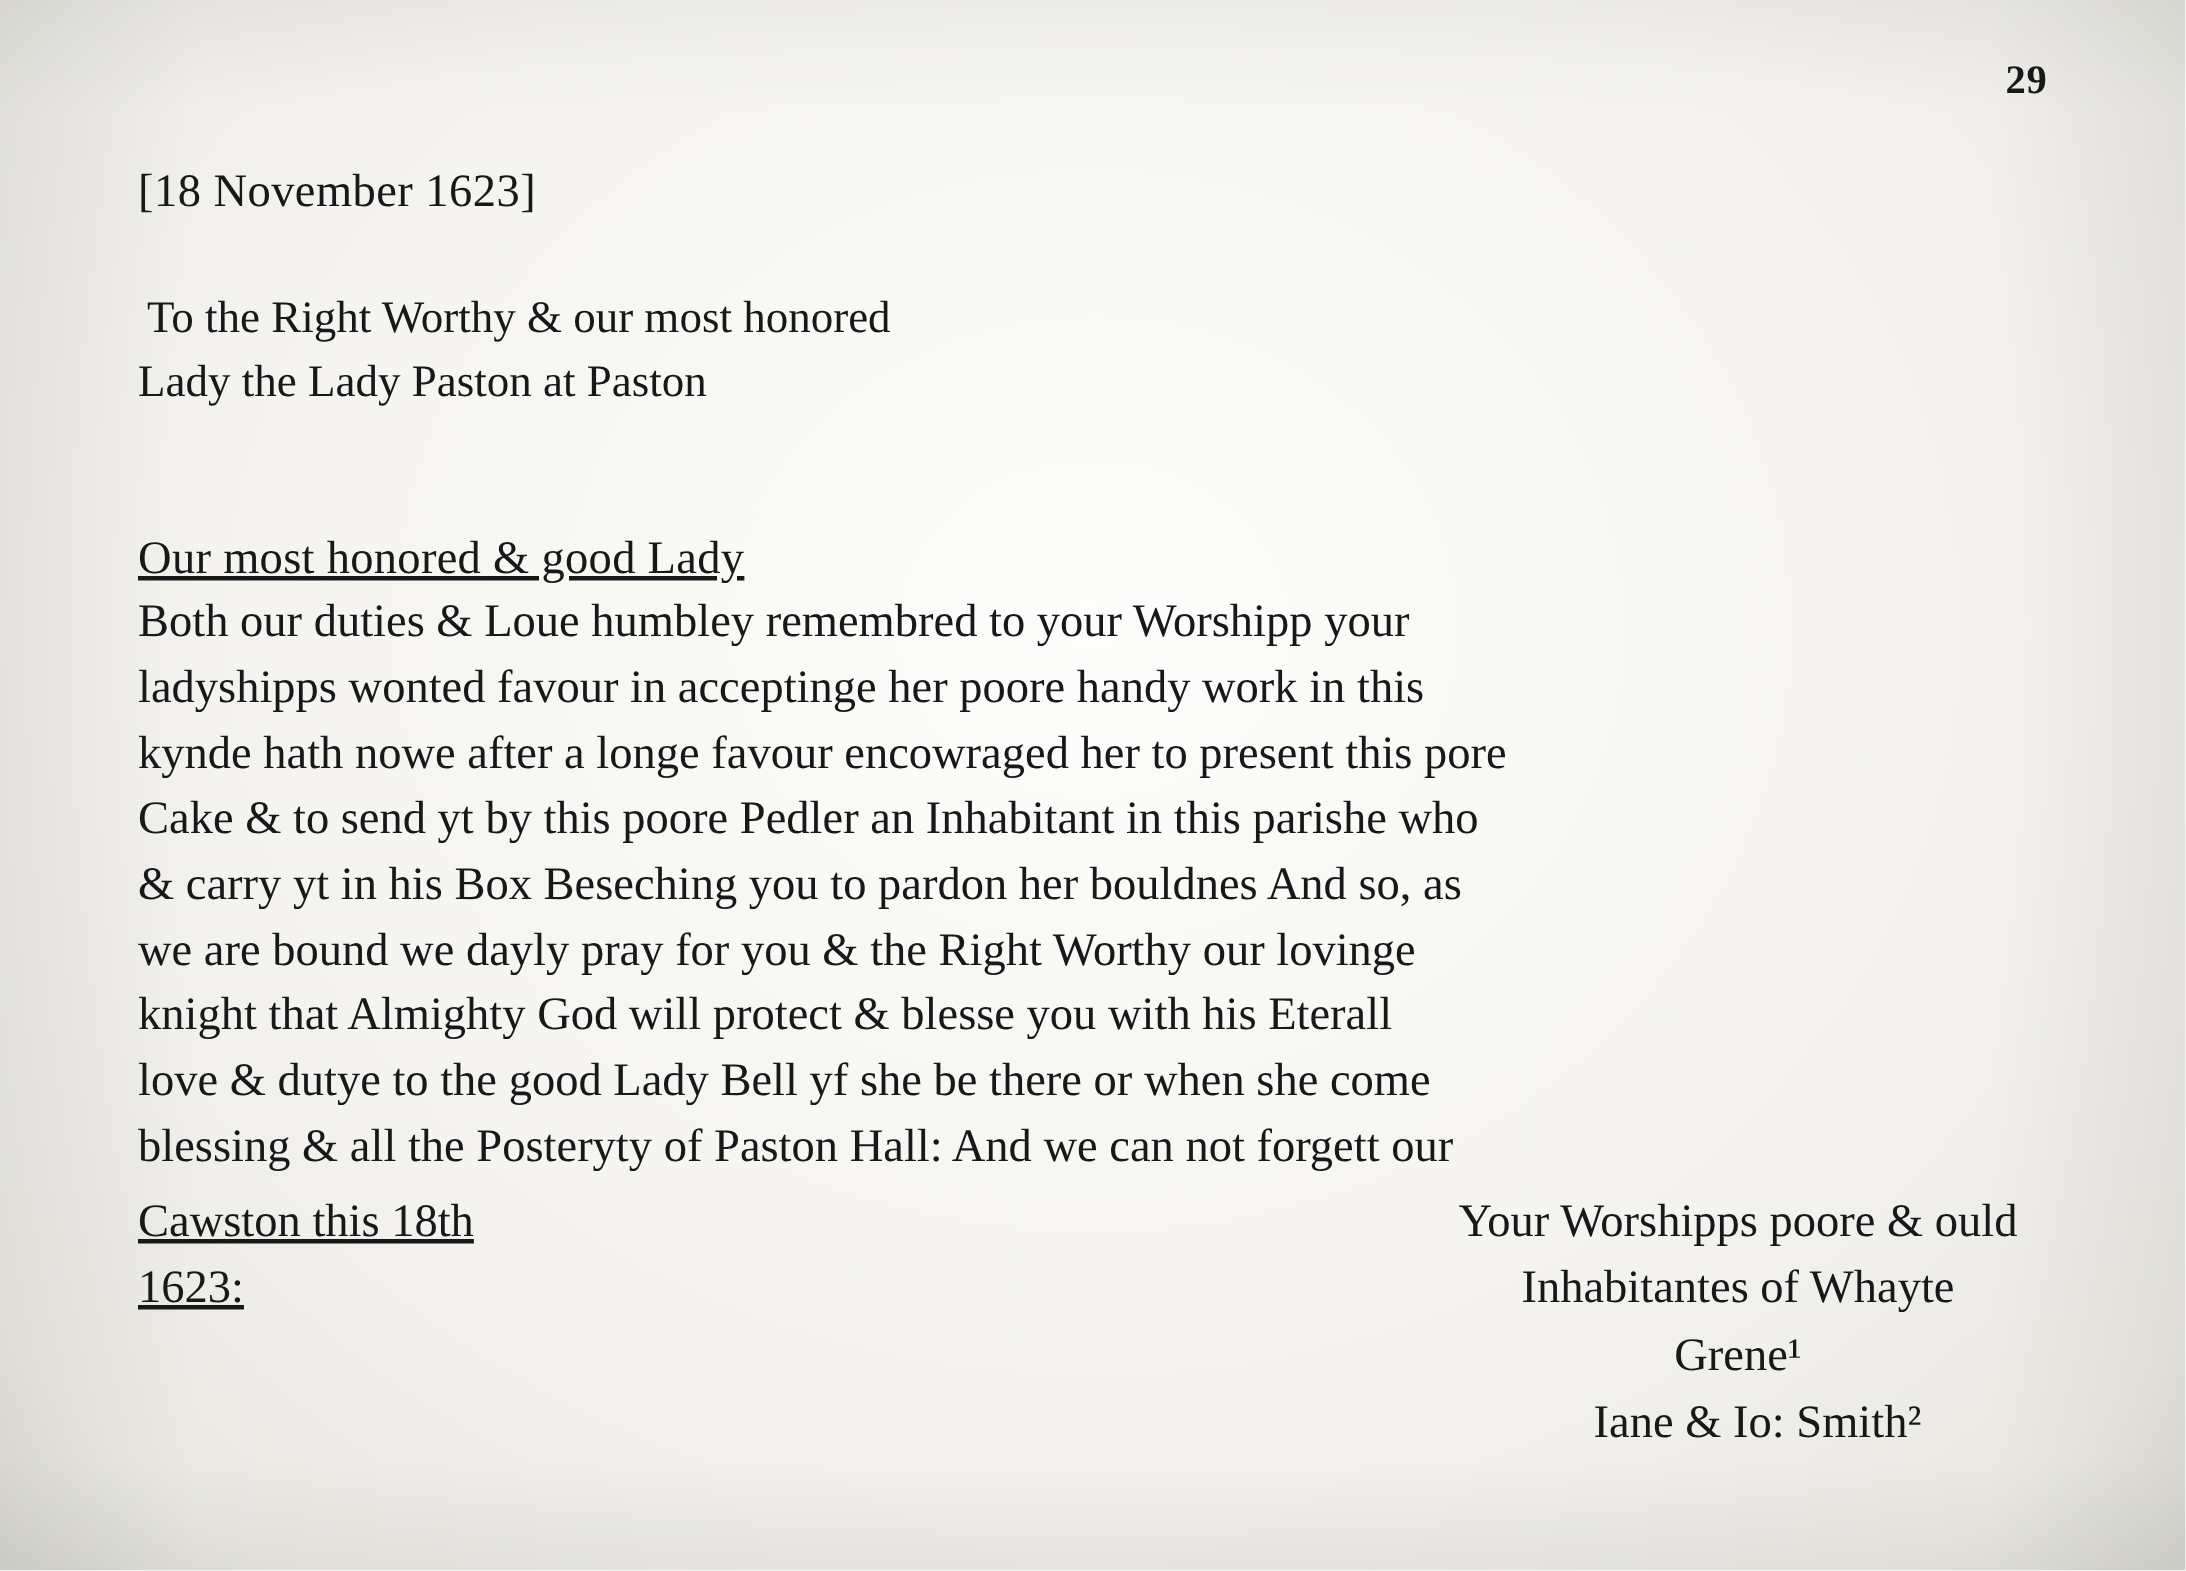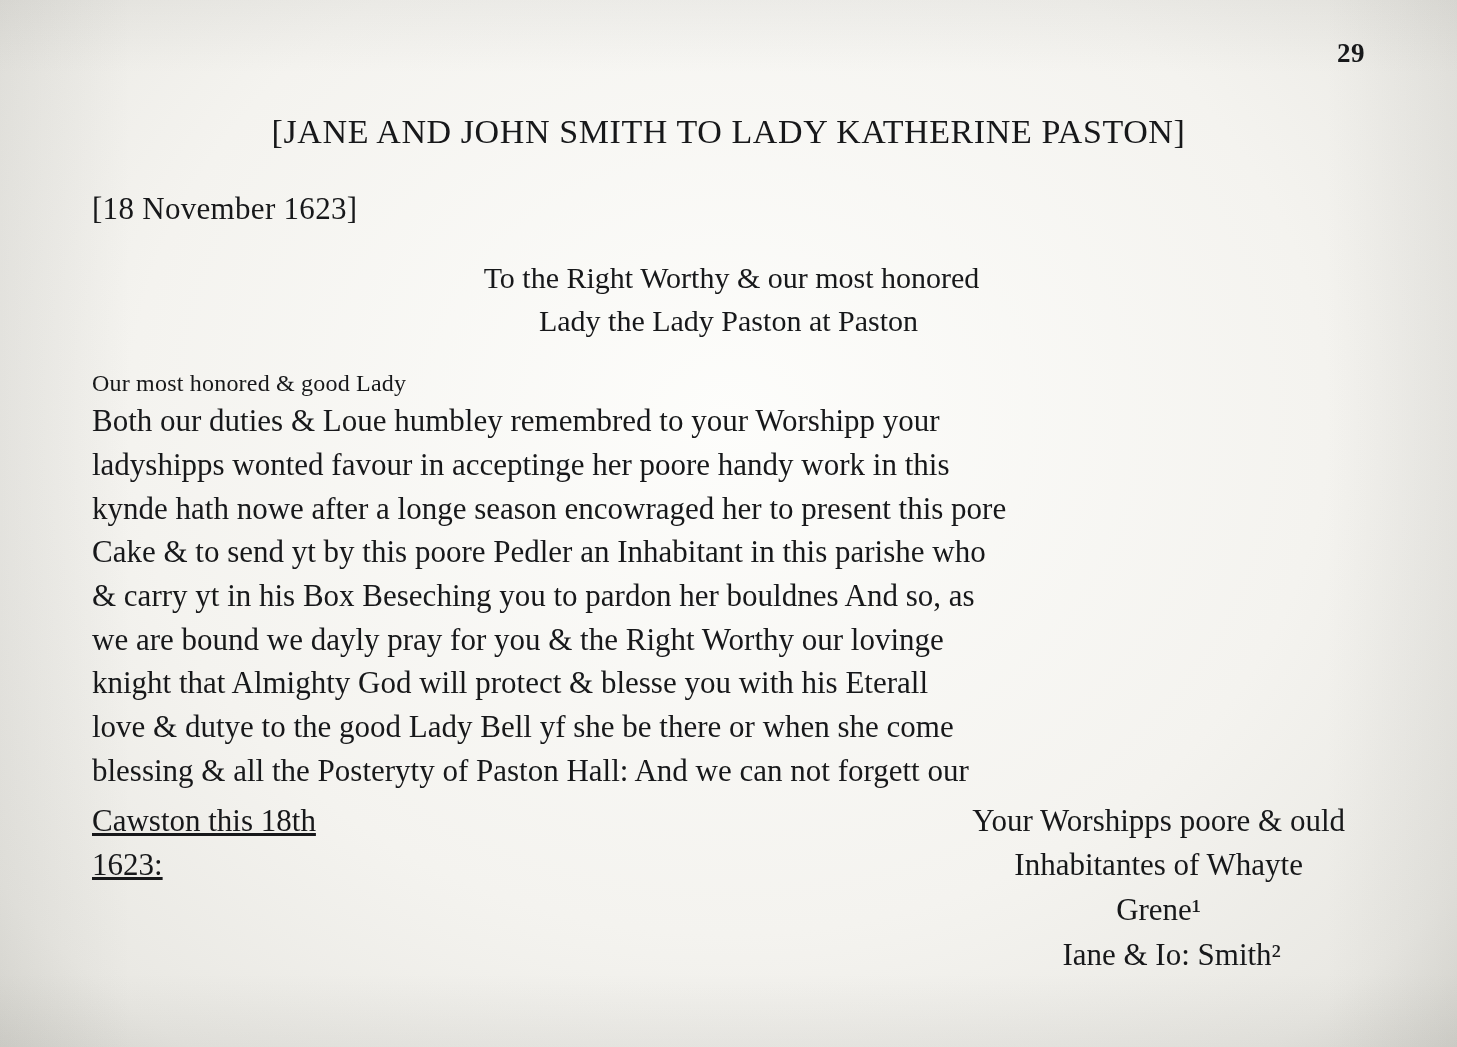--- a/index.html
+++ b/index.html
@@ -51,31 +51,31 @@
     white-space: nowrap;
   }
   .doc-date {
     text-align: left;
     font-size: 31px;
     margin-top: 40px;
     padding-right: 8px;
     letter-spacing: 0.3px;
   }
   .address {
-    text-align: center;
     font-size: 30px;
-    margin-top: 30px;
+    margin-top: 46px;
     line-height: 1.42;
   }
   .address .line1 { display: block; padding-left: 6px; }
   .address .line2 { display: block; }
   .salutation {
-    font-size: 24px;
-    margin-top: 28px;
+    font-size: 31px;
+    margin-top: 78px;
     letter-spacing: 0.2px;
+    text-decoration: underline;
   }
   .body-text {
     font-size: 31px;
     line-height: 1.41;
     text-align: justify;
     text-justify: inter-word;
     margin-top: 2px;
   }
   .body-text .ln {
     display: block;
@@ -98,35 +98,34 @@
 </style>
 </head>
 <body>
 
 <div class="page"></div>
 
 <div class="content">
 
   <div class="folio">29</div>
 
-  <div class="doc-title">[JANE AND JOHN SMITH TO LADY KATHERINE PASTON]</div>
 
   <div class="doc-date">[18 November 1623]</div>
 
   <div class="address">
     <span class="line1">To the Right Worthy &amp; our most honored</span>
     <span class="line2">Lady the Lady Paston at Paston</span>
   </div>
 
   <div class="salutation">Our most honored &amp; good Lady</div>
 
   <div class="body-text">
     <span class="ln">Both our duties &amp; Loue humbley remembred to your Worshipp your</span>
     <span class="ln">ladyshipps wonted favour in acceptinge her poore handy work in this</span>
-    <span class="ln">kynde hath nowe after a longe season encowraged her to present this pore</span>
+    <span class="ln">kynde hath nowe after a longe favour encowraged her to present this pore</span>
     <span class="ln">Cake &amp; to send yt by this poore Pedler an Inhabitant in this parishe who</span>
     <span class="ln">&amp; carry yt in his Box Beseching you to pardon her bouldnes And so, as</span>
     <span class="ln">we are bound we dayly pray for you &amp; the Right Worthy our lovinge</span>
     <span class="ln">knight that Almighty God will protect &amp; blesse you with his Eterall</span>
     <span class="ln">love &amp; dutye to the good Lady Bell yf she be there or when she come</span>
     <span class="ln">blessing &amp; all the Posteryty of Paston Hall: And we can not forgett our</span>
   </div>
 
   <div class="closing">
     <div class="left">

